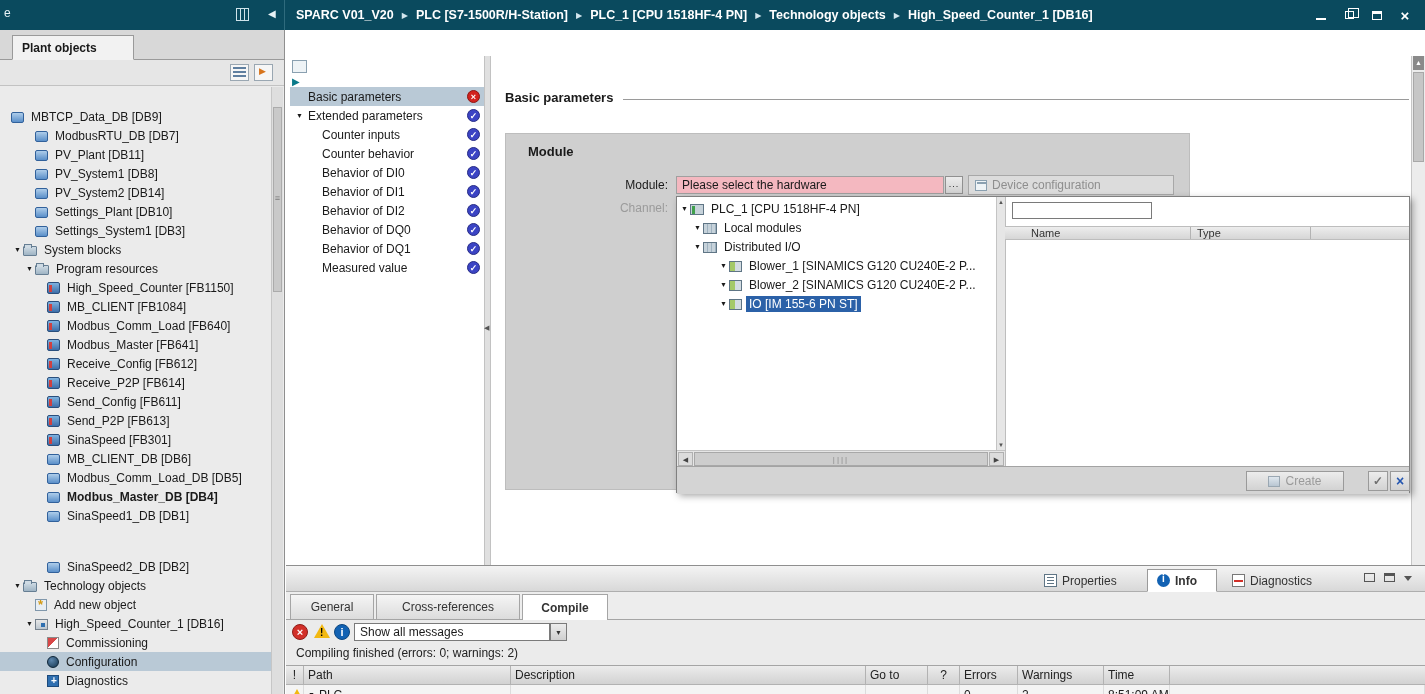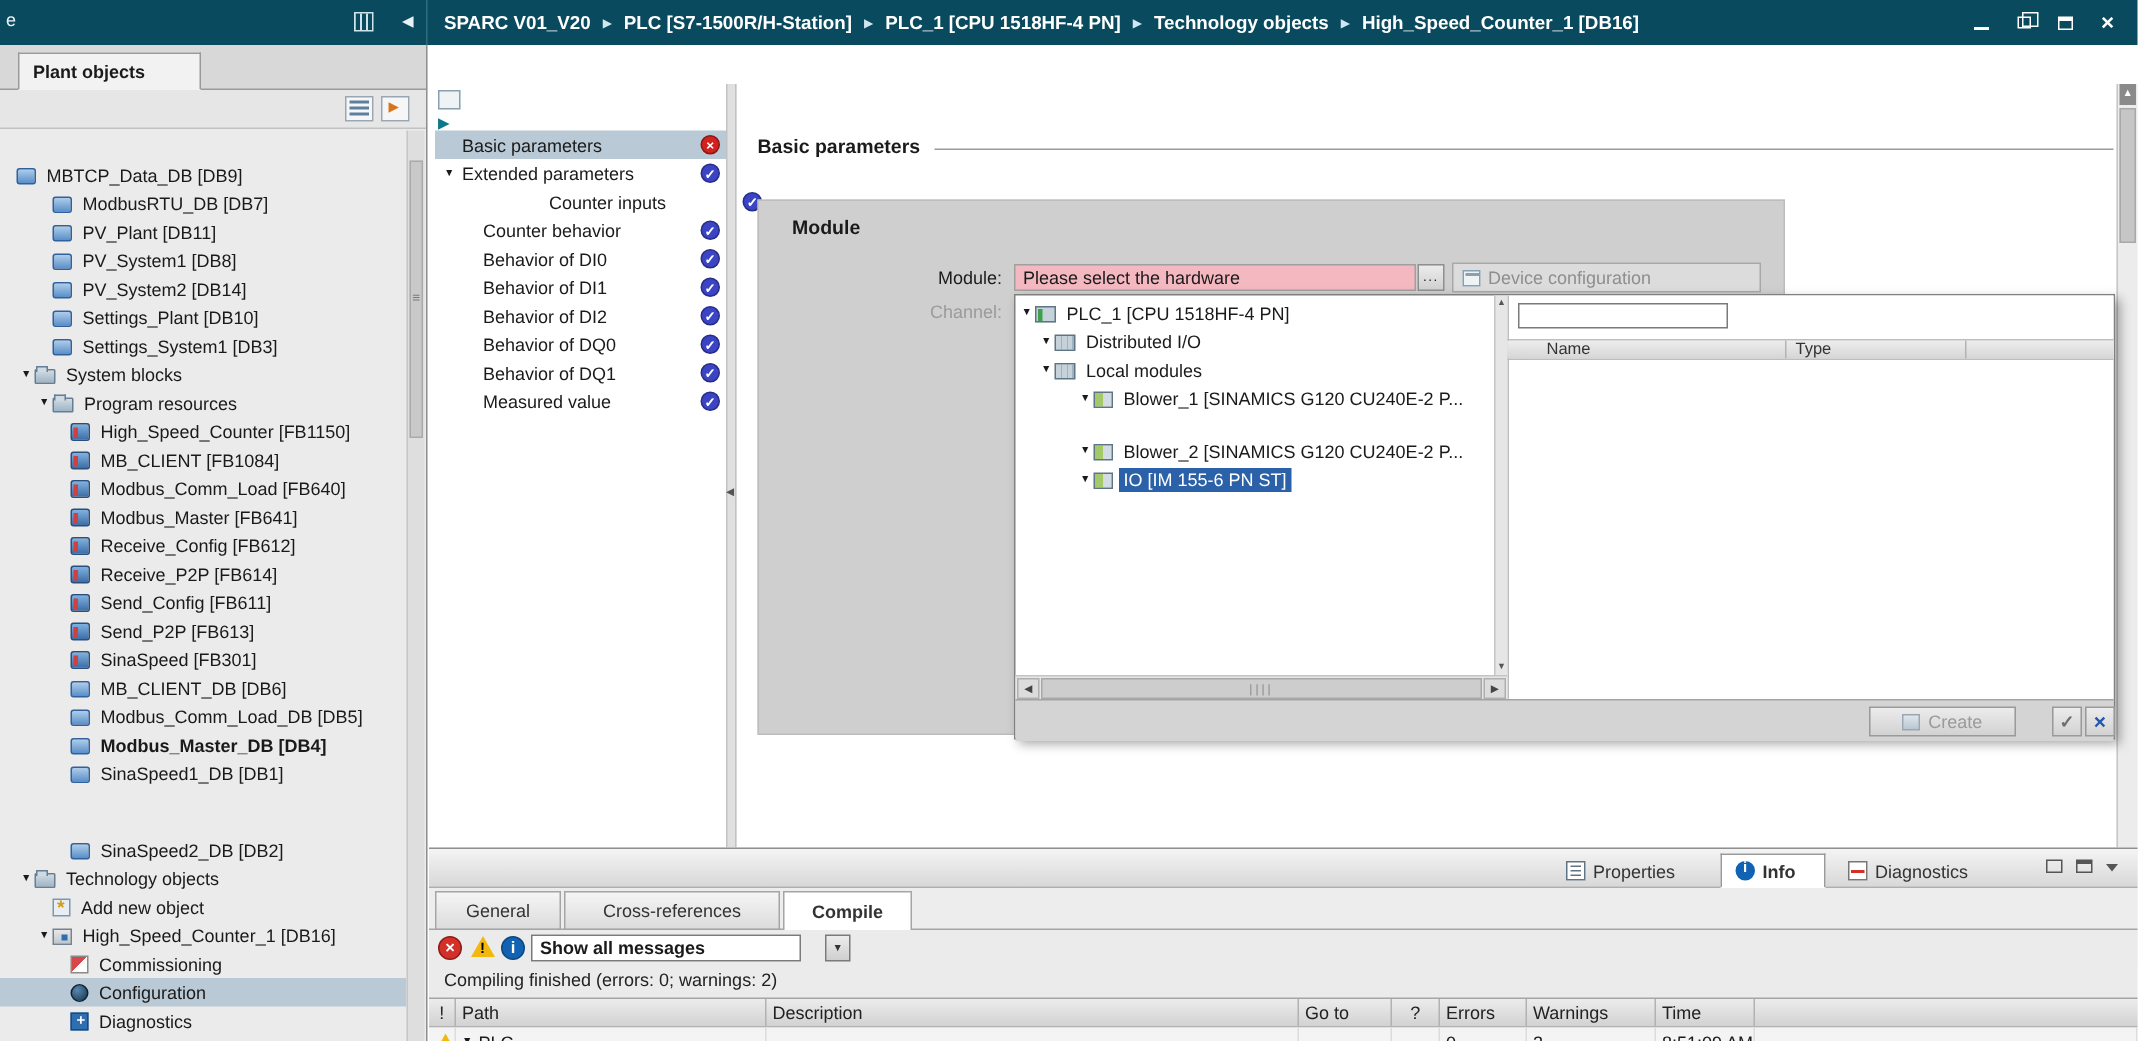--- a/index.html
+++ b/index.html
@@ -193,22 +193,22 @@
   .stab-xref{left:90px;width:144px;}
   .stab-compile{left:236px;width:86px;}
   .msg-toolbar{position:absolute;left:0;top:54px;right:0;height:24px;background:#ebebeb;}
   .msg-error{position:absolute;left:6px;top:4px;width:16px;height:16px;border-radius:50%;background:#d23029;
     border:1px solid #8f1d18;color:#fff;font-size:11px;font-weight:bold;text-align:center;line-height:14px;}
   .msg-warn{position:absolute;left:28px;top:4px;width:0;height:0;border-left:8px solid transparent;
     border-right:8px solid transparent;border-bottom:14px solid #f2b810;}
   .msg-warn::after{content:"!";position:absolute;left:-2px;top:3px;font-size:10px;font-weight:bold;color:#000;}
   .msg-info{position:absolute;left:48px;top:4px;width:16px;height:16px;border-radius:50%;background:#1262b3;
     border:1px solid #0d4780;color:#fff;font-size:11px;font-weight:bold;text-align:center;line-height:14px;}
-  .msg-filter{position:absolute;left:68px;top:3px;width:180px;height:18px;background:#fff;
-    border:1px solid #7a7a7a;display:flex;align-items:center;padding-left:5px;font-weight:bold;}
+  .msg-filter{position:absolute;left:68px;top:3px;width:196px;height:18px;background:#fff;
+    border:1px solid #7a7a7a;display:flex;align-items:center;padding-left:5px;}
   .msg-filter-btn{position:absolute;left:264px;top:3px;width:17px;height:18px;
     background:linear-gradient(#ececec,#cfcfcf);border:1px solid #7a7a7a;text-align:center;
     font-size:7px;line-height:17px;color:#333;}
   .msg-status{position:absolute;left:10px;top:80px;color:#222;}
   .msg-head{position:absolute;left:0;top:99px;right:0;height:20px;display:flex;
     background:linear-gradient(#ececec,#d2d2d2);border-top:1px solid #a5a5a5;border-bottom:1px solid #b2b2b2;}
   .mh-cell{border-right:1px solid #b2b2b2;display:flex;align-items:center;padding-left:4px;color:#222;}
   .mh-flag{width:18px;justify-content:center;padding-left:0;}
   .mh-path{width:207px;}
   .mh-desc{width:355px;}
@@ -433,21 +433,21 @@
       <div class="trow sel-gray" style="padding-left: 4px;">
         <span class="exp"></span>
         <span class="tlabel">Basic parameters</span>
         <span class="stat st-err">×</span>
       </div>
       <div class="trow" style="padding-left: 4px;">
         <span class="exp">▼</span>
         <span class="tlabel">Extended parameters</span>
         <span class="stat st-ok">✓</span>
       </div>
-      <div class="trow" style="padding-left: 18px; gap: 44px;">
+      <div class="trow" style="padding-left: 18px;">
         <span class="exp"></span>
         <span class="tlabel">Counter inputs</span>
         <span class="stat st-ok">✓</span>
       </div>
       <div class="trow" style="padding-left: 18px;">
         <span class="exp"></span>
         <span class="tlabel">Counter behavior</span>
         <span class="stat st-ok">✓</span>
       </div>
       <div class="trow" style="padding-left: 18px;">
@@ -506,33 +506,33 @@
   <div class="hw-popup">
     <div class="hw-tree">
         <div class="trow" style="padding-left: 2px;">
           <span class="exp">▼</span>
           <span class="ticon icon-plc"></span>
           <span class="tlabel">PLC_1 [CPU 1518HF-4 PN]</span>
         </div>
         <div class="trow" style="padding-left: 15px;">
           <span class="exp">▼</span>
           <span class="ticon icon-modules"></span>
-          <span class="tlabel">Distributed I/O</span>
+          <span class="tlabel">Local modules</span>
         </div>
         <div class="trow" style="padding-left: 15px;">
           <span class="exp">▼</span>
           <span class="ticon icon-modules"></span>
-          <span class="tlabel">Local modules</span>
+          <span class="tlabel">Distributed I/O</span>
         </div>
         <div class="trow" style="padding-left: 41px;">
           <span class="exp">▼</span>
           <span class="ticon icon-device"></span>
           <span class="tlabel">Blower_1 [SINAMICS G120 CU240E-2 P...</span>
         </div>
-        <div class="trow" style="padding-left: 41px; margin-top: 16px;">
+        <div class="trow" style="padding-left: 41px;">
           <span class="exp">▼</span>
           <span class="ticon icon-device"></span>
           <span class="tlabel">Blower_2 [SINAMICS G120 CU240E-2 P...</span>
         </div>
         <div class="trow" style="padding-left: 41px;">
           <span class="exp">▼</span>
           <span class="ticon icon-device"></span>
           <span class="tlabel sel-blue-label">IO [IM 155-6 PN ST]</span>
         </div>
       </div>

